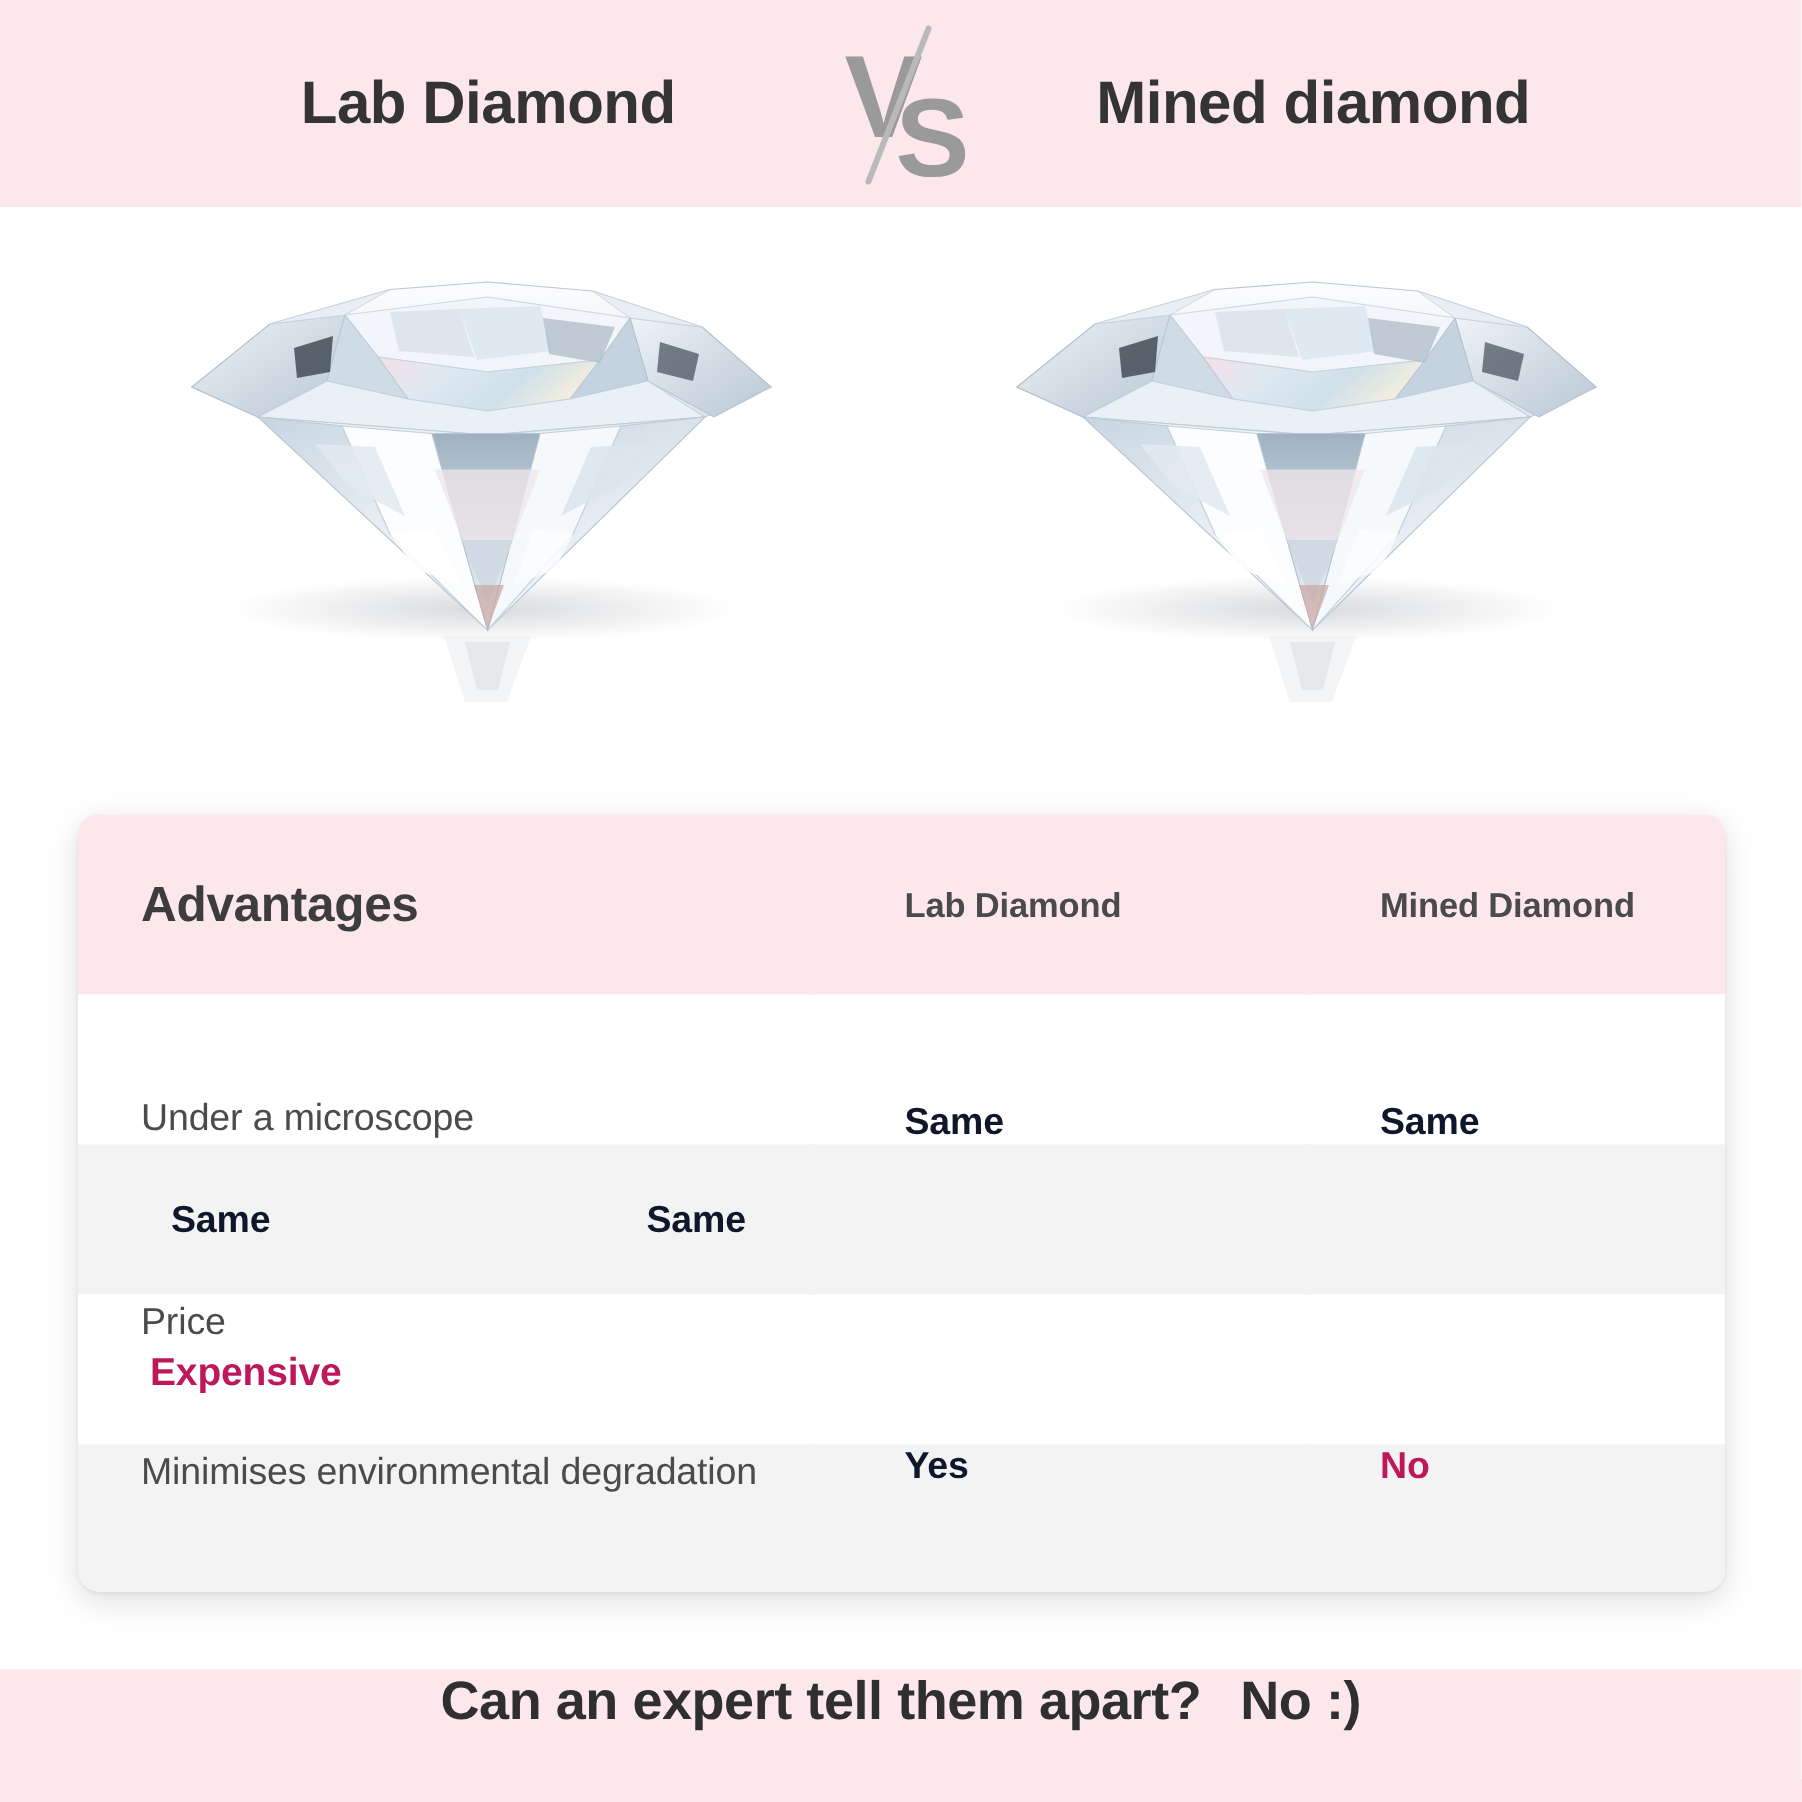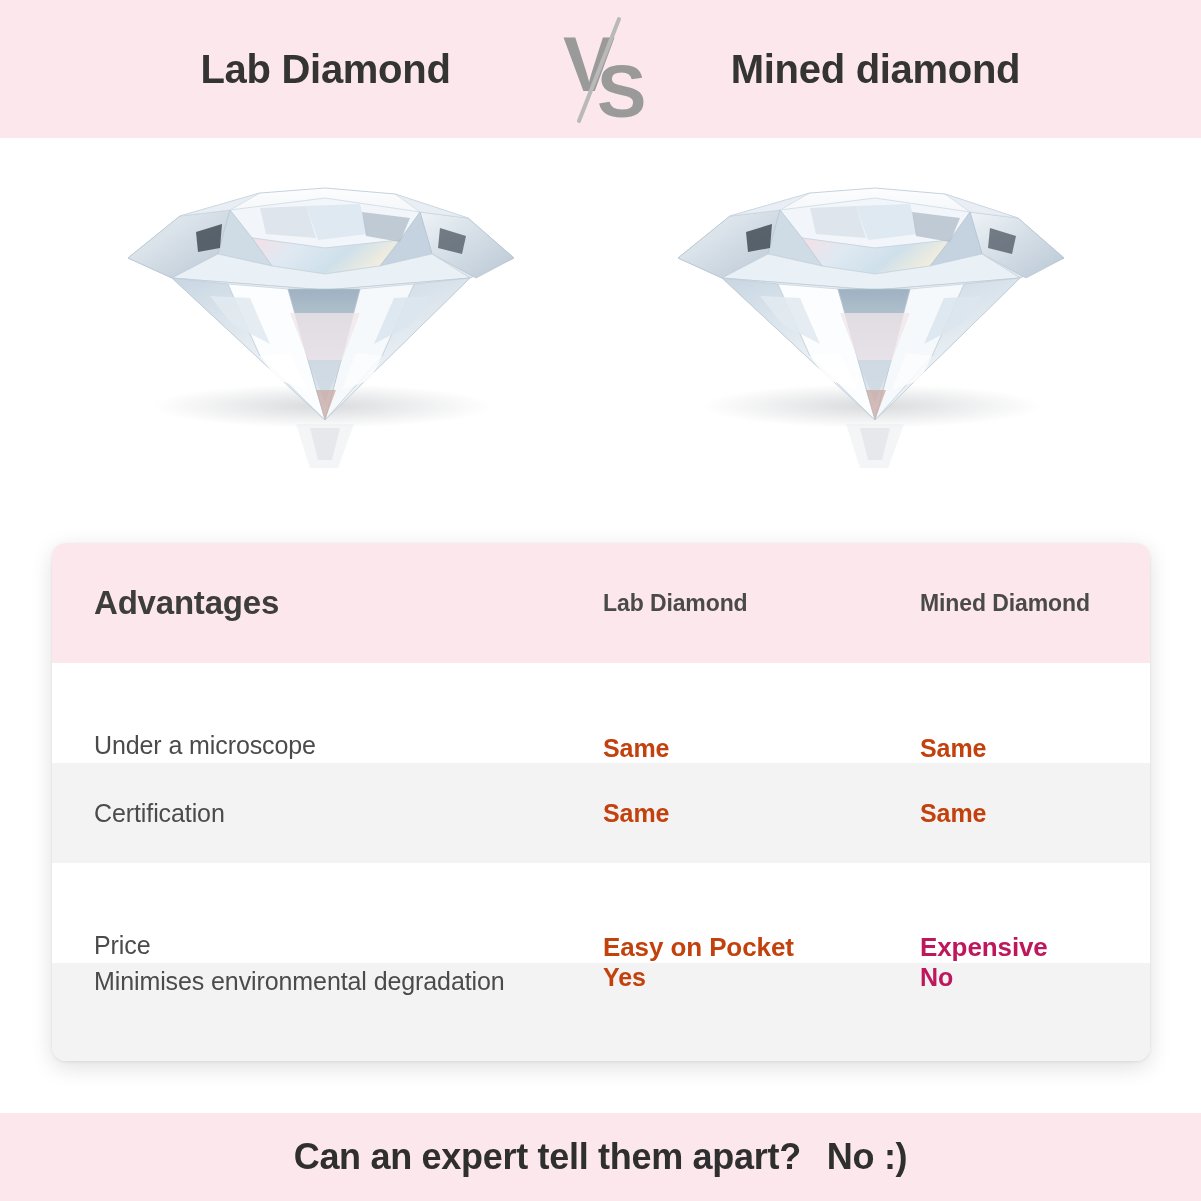--- a/index.html
+++ b/index.html
@@ -83,21 +83,21 @@
     display: flex;
     box-sizing: border-box;
   }
   .trow.head {
     height: 120px;
     background: #fce7ec;
     align-items: center;
   }
   .trow.r1 { height: 100px; background:#ffffff; align-items:flex-end; }
   .trow.r2 { height: 100px; background:#f3f3f3; align-items:center; }
-  .trow.r3 { height: 100px; background:#ffffff; align-items:flex-end; }
+  .trow.r3 { height: 100px; background:#ffffff; align-items:flex-start;flex-direction:column; }
   .trow.r4 { height: 110px; background:#f3f3f3; align-items:flex-start; }
 
   .cell-label {
     width: 489px;
     box-sizing: border-box;
     padding-left: 42px;
     padding-right: 12px;
   }
   .cell-a, .cell-b {
     box-sizing: border-box;
@@ -125,21 +125,21 @@
     color: #4b4b4b;
     letter-spacing: -0.1px;
     line-height: 1.45;
   }
   .val {
     font-size: 25px;
     font-weight: 600;
     letter-spacing: -0.1px;
     white-space: nowrap;
   }
-  .val.good { color: #c2410c; }
+  .val.good { color: #0f172a; }
   .val.bad  { color: #be185d; }
   .val.big  { font-size: 26px; font-weight: 700; }
 
   
   .vline {
     position: absolute;
     top: 22px;
     bottom: 22px;
     width: 2px;
     background: #d0d0d0;
@@ -148,21 +148,20 @@
   .vline.v2 { left: 820px; }
 
   
   .bottom-banner {
     position: absolute;
     left: 0; top: 1113px;
     width: 1201px;
     height: 88px;
     background: #fce7ec;
     display: flex;
-    align-items: center;
     justify-content: center;
   }
   .bottom-text {
     font-size: 36px;
     font-weight: 700;
     color: #2f2f2f;
     letter-spacing: -0.3px;
     white-space: nowrap;
   }
   .bottom-text .ans { margin-left: 26px; }
@@ -323,38 +322,32 @@
     </div>
     <div class="cell-a">
       <span class="val good">Same</span>
     </div>
     <div class="cell-b">
       <span class="val good">Same</span>
     </div>
   </div>
 
   <div class="trow r2">
-    <div class="cell-label">
-      <span class="row-label">Certification</span>
-    </div>
     <div class="cell-a">
       <span class="val good">Same</span>
     </div>
     <div class="cell-b">
       <span class="val good">Same</span>
     </div>
   </div>
 
   <div class="trow r3">
     <div class="cell-label">
       <span class="row-label">Price</span>
     </div>
-    <div class="cell-a">
-      <span class="val good big">Easy on Pocket</span>
-    </div>
     <div class="cell-b">
       <span class="val bad big">Expensive</span>
     </div>
   </div>
 
   <div class="trow r4">
     <div class="cell-label">
       <span class="row-label">Minimises environmental degradation</span>
     </div>
     <div class="cell-a">

